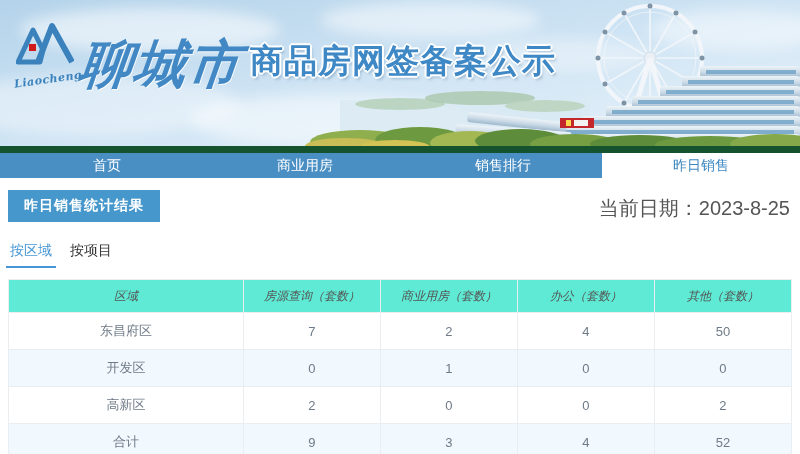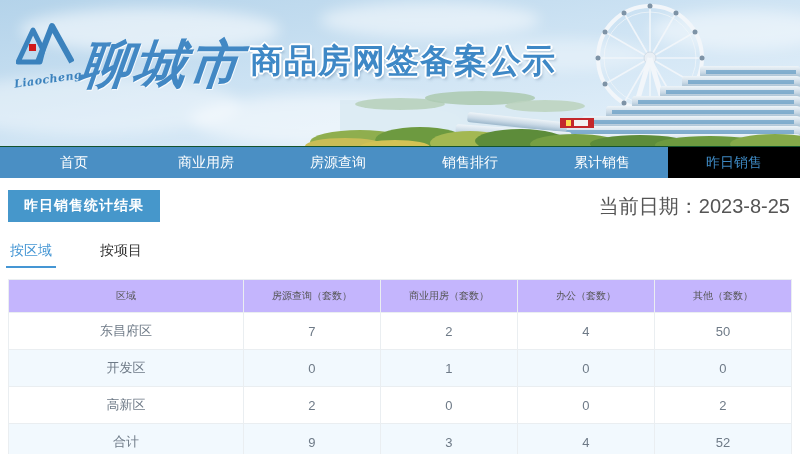--- a/index.html
+++ b/index.html
@@ -21,42 +21,42 @@
                  text-shadow: 1px 1px 0 rgba(255,255,255,0.8); transform: skewX(-6deg);
                  margin-right: 8px; }
   .site-title { font-size: 33px; font-weight: bold; color: #3e88c6; letter-spacing: 1px;
                 padding-bottom: 4px;
                 text-shadow: -2px 0 0 #fff, 2px 0 0 #fff, 0 -2px 0 #fff, 0 2px 0 #fff,
                              -1px -1px 0 #fff, 1px 1px 0 #fff, -1px 1px 0 #fff, 1px -1px 0 #fff,
                              2px 3px 3px rgba(60,100,140,0.35); }
 
   
   .nav { display: flex; width: 800px; height: 32px; background: #4a8fc4;
-         border-top: 1px solid #14532d; padding-left: 8px; }
+         border-top: 7px solid #14532d; padding-left: 8px; }
   .nav-item { flex: 1; display: flex; align-items: center; justify-content: center;
               font-size: 14px; color: #fff; cursor: pointer; white-space: nowrap; }
-  .nav-item.active { background: #000000; color: #3d87c0; }
+  .nav-item.active { background: #ffffff; color: #3d87c0; }
 
   
   .main { padding: 12px 8px 0 8px; }
-  .section-head { display: flex; align-items: center; justify-content: space-between; }
+  .section-head { display: flex; align-items: flex-end; justify-content: space-between; }
   .badge { display: inline-block; background: #4697cb; color: #fff; font-size: 14px;
            font-weight: bold; padding: 7px 16px; letter-spacing: 1px; }
   .date { font-size: 20px; color: #555; padding-right: 2px; }
 
-  .tabs { display: flex; margin-top: 18px; gap: 44px; }
+  .tabs { display: flex; margin-top: 18px; gap: 14px; }
   .tab { font-size: 14px; color: #333; cursor: pointer; padding: 2px 2px 8px 2px; position: relative; }
   .tab.active { color: #4596d4; }
   .tab.active::after { content: ""; position: absolute; left: -2px; right: -2px; bottom: 0;
                        height: 2px; background: #4596d4; }
 
   
   table { width: 100%; border-collapse: collapse; margin-top: 11px; table-layout: fixed; }
   th, td { border: 1px solid #eaeef1; text-align: center; font-weight: normal; }
-  th { height: 33px; font-size: 10px; color: #555; background: #c4b5fd; }
+  th { height: 33px; font-size: 12px; color: #555; background: #5eead4; font-style: italic; }
   td { height: 37px; font-size: 13px; color: #6e7a87; }
   tbody tr:nth-child(even) td { background: #f2f9fe; }
   col.c-region { width: 30%; }
   col.c-num { width: 17.5%; }
 </style>
 </head>
 <body>
 
 <div class="page">
 
@@ -184,23 +184,21 @@
         <span class="logo-script">Liaocheng</span>
       </div>
       <div class="calligraphy">聊城市</div>
       <h1 class="site-title">商品房网签备案公示</h1>
     </div>
   </header>
 
   <nav class="nav" id="nav">
       <div class="nav-item">首页</div>
       <div class="nav-item">商业用房</div>
-      <div class="nav-item">房源查询</div>
       <div class="nav-item">销售排行</div>
-      <div class="nav-item">累计销售</div>
       <div class="nav-item active">昨日销售</div>
     </nav>
 
   <main class="main">
     <div class="section-head">
       <div class="badge">昨日销售统计结果</div>
       <div class="date">
         <span>当前日期：</span><span>2023-8-25</span>
       </div>
     </div>

